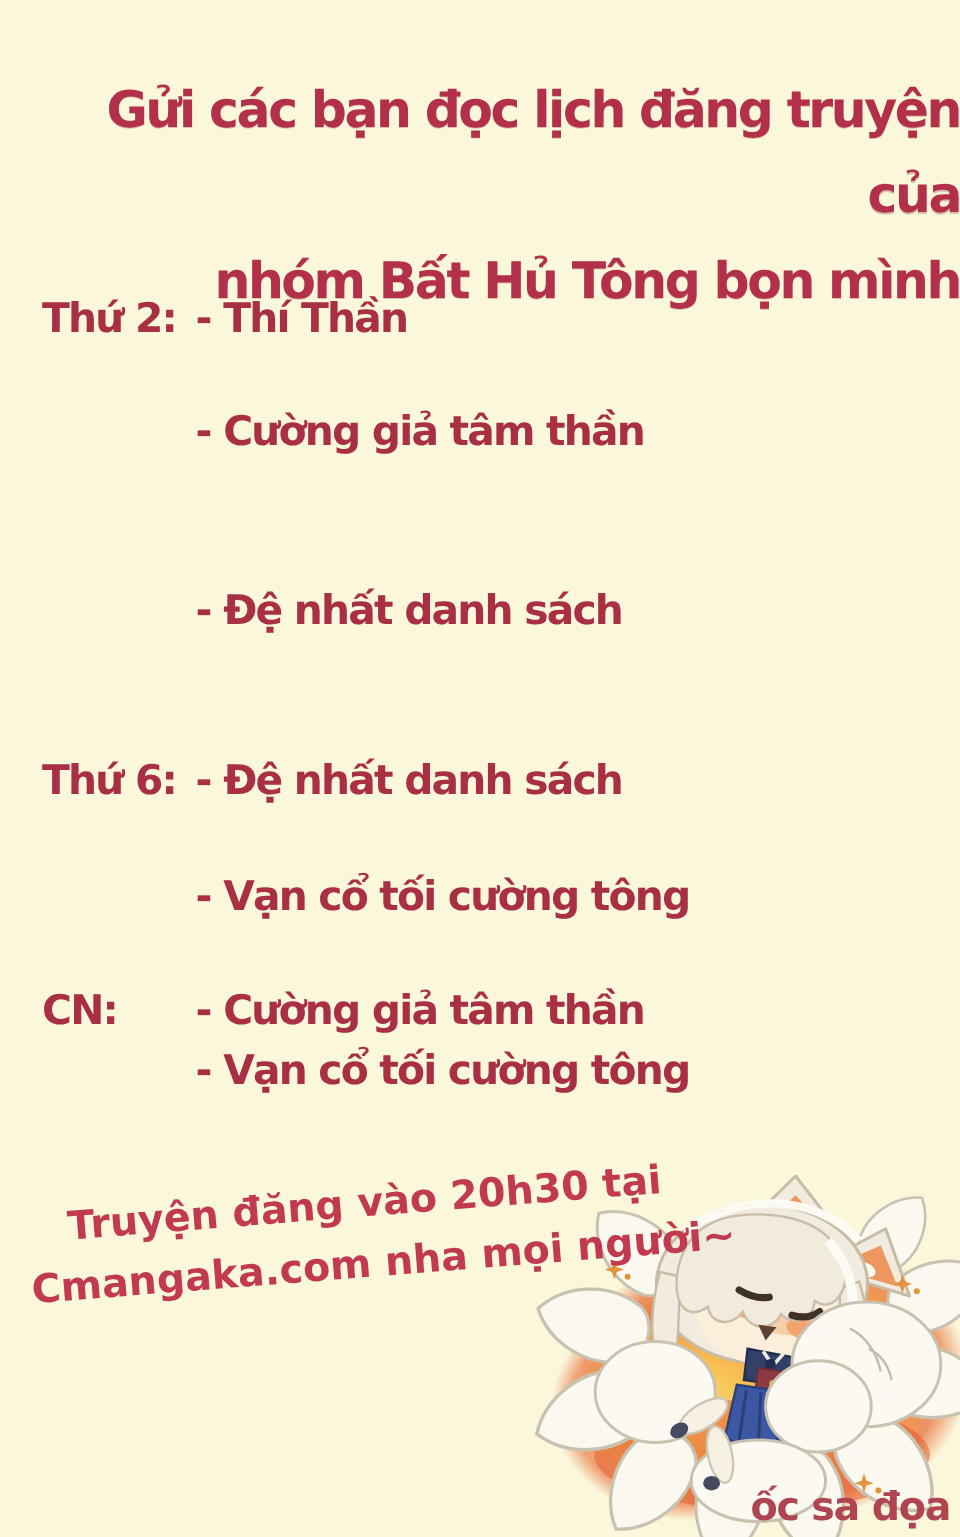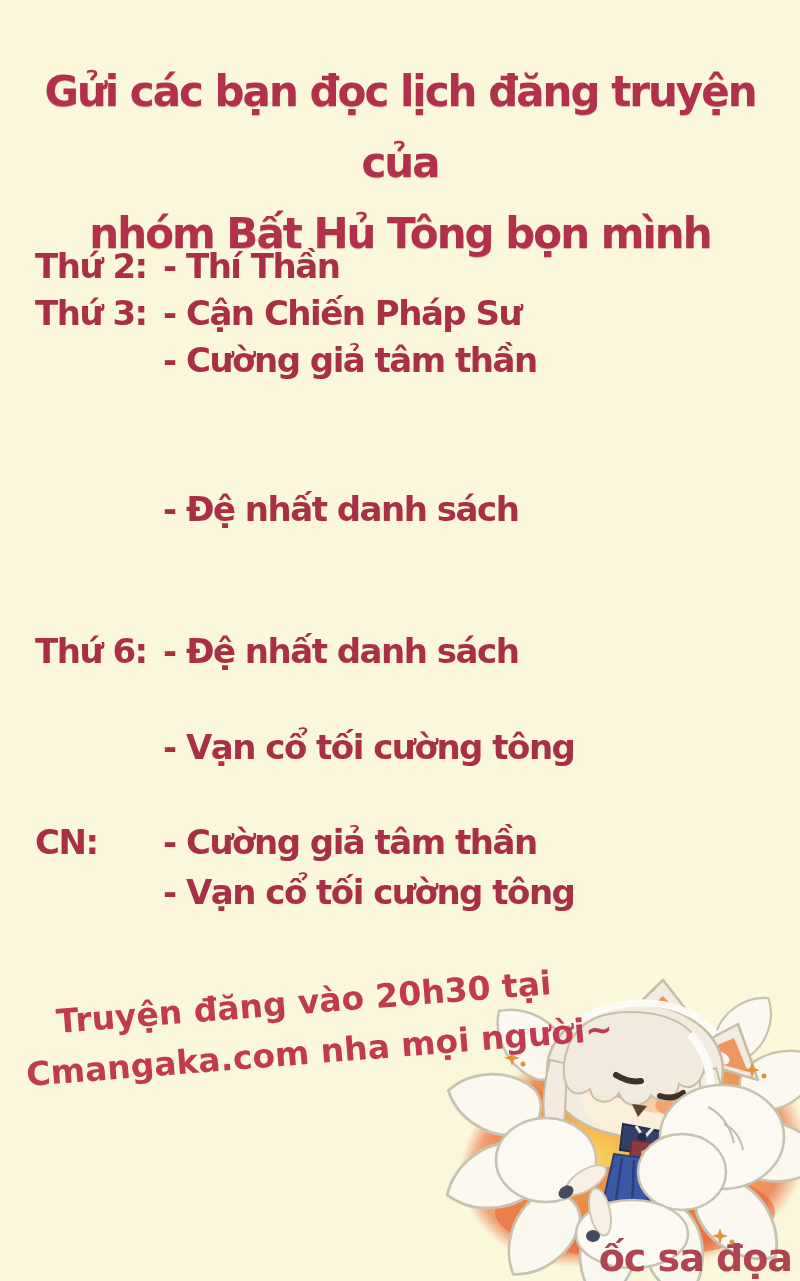--- a/index.html
+++ b/index.html
@@ -14,21 +14,21 @@
   .page{
     position:relative;
     width:800px;height:1281px;
     margin:0 auto;
     background:var(--background,#FAF7DB);
     overflow:hidden;
     font-family:"DejaVu Sans","Liberation Sans",sans-serif;
   }
   .header{
     position:absolute;left:0;top:56px;width:800px;
-    text-align:center;
+    text-align:right;
     color:var(--header-text,#B23049);
     font-size:42px;font-weight:bold;
     letter-spacing:-2px;
     line-height:71px;
     text-shadow:0 1px 0 rgba(120,20,35,.25);
   }
   .sched-row{
     position:absolute;left:0;width:636px;height:46px;
     color:var(--schedule-text,#A92F44);
     font-size:34px;font-weight:bold;letter-spacing:-1.5px;
@@ -41,42 +41,38 @@
     color:var(--footer-text,#C13A50);
     font-size:33px;font-weight:bold;letter-spacing:0px;
     transform:rotate(-4.5deg);transform-origin:left bottom;
     white-space:nowrap;z-index:5;
   }
   .footer-line1{left:58px;top:1002px;}
   .footer-line2{left:28px;top:1055px;}
   .signature{
     position:absolute;right:8px;top:1236px;
     color:var(--signature-text,#B04450);
-    font-size:38px;font-weight:bold;letter-spacing:-1px;
+    font-size:33px;font-weight:bold;letter-spacing:-1px;
     z-index:6;white-space:nowrap;
   }
   .illustration{position:absolute;left:420px;top:972px;width:380px;height:309px;z-index:1;}
 </style>
 </head>
 <body>
 
 <div class="page">
 
   <div class="header">
     <div>Gửi các bạn đọc lịch đăng truyện của</div>
     <div>nhóm Bất Hủ Tông bọn mình</div>
   </div>
 
   <div class="sched-row" style="top:246px">
     <span class="day">Thứ 2:</span>
     <span class="title">- Thí Thần</span>
-  </div>
-  <div class="sched-row" style="top:293px">
-    <span class="day">Thứ 3:</span>
-    <span class="title">- Cận Chiến Pháp Sư</span>
   </div>
   <div class="sched-row" style="top:340px">
     <span class="day"></span>
     <span class="title">- Cường giả tâm thần</span>
   </div>
   <div class="sched-row" style="top:437px">
   </div>
   <div class="sched-row" style="top:489px">
     <span class="day"></span>
     <span class="title">- Đệ nhất danh sách</span>

